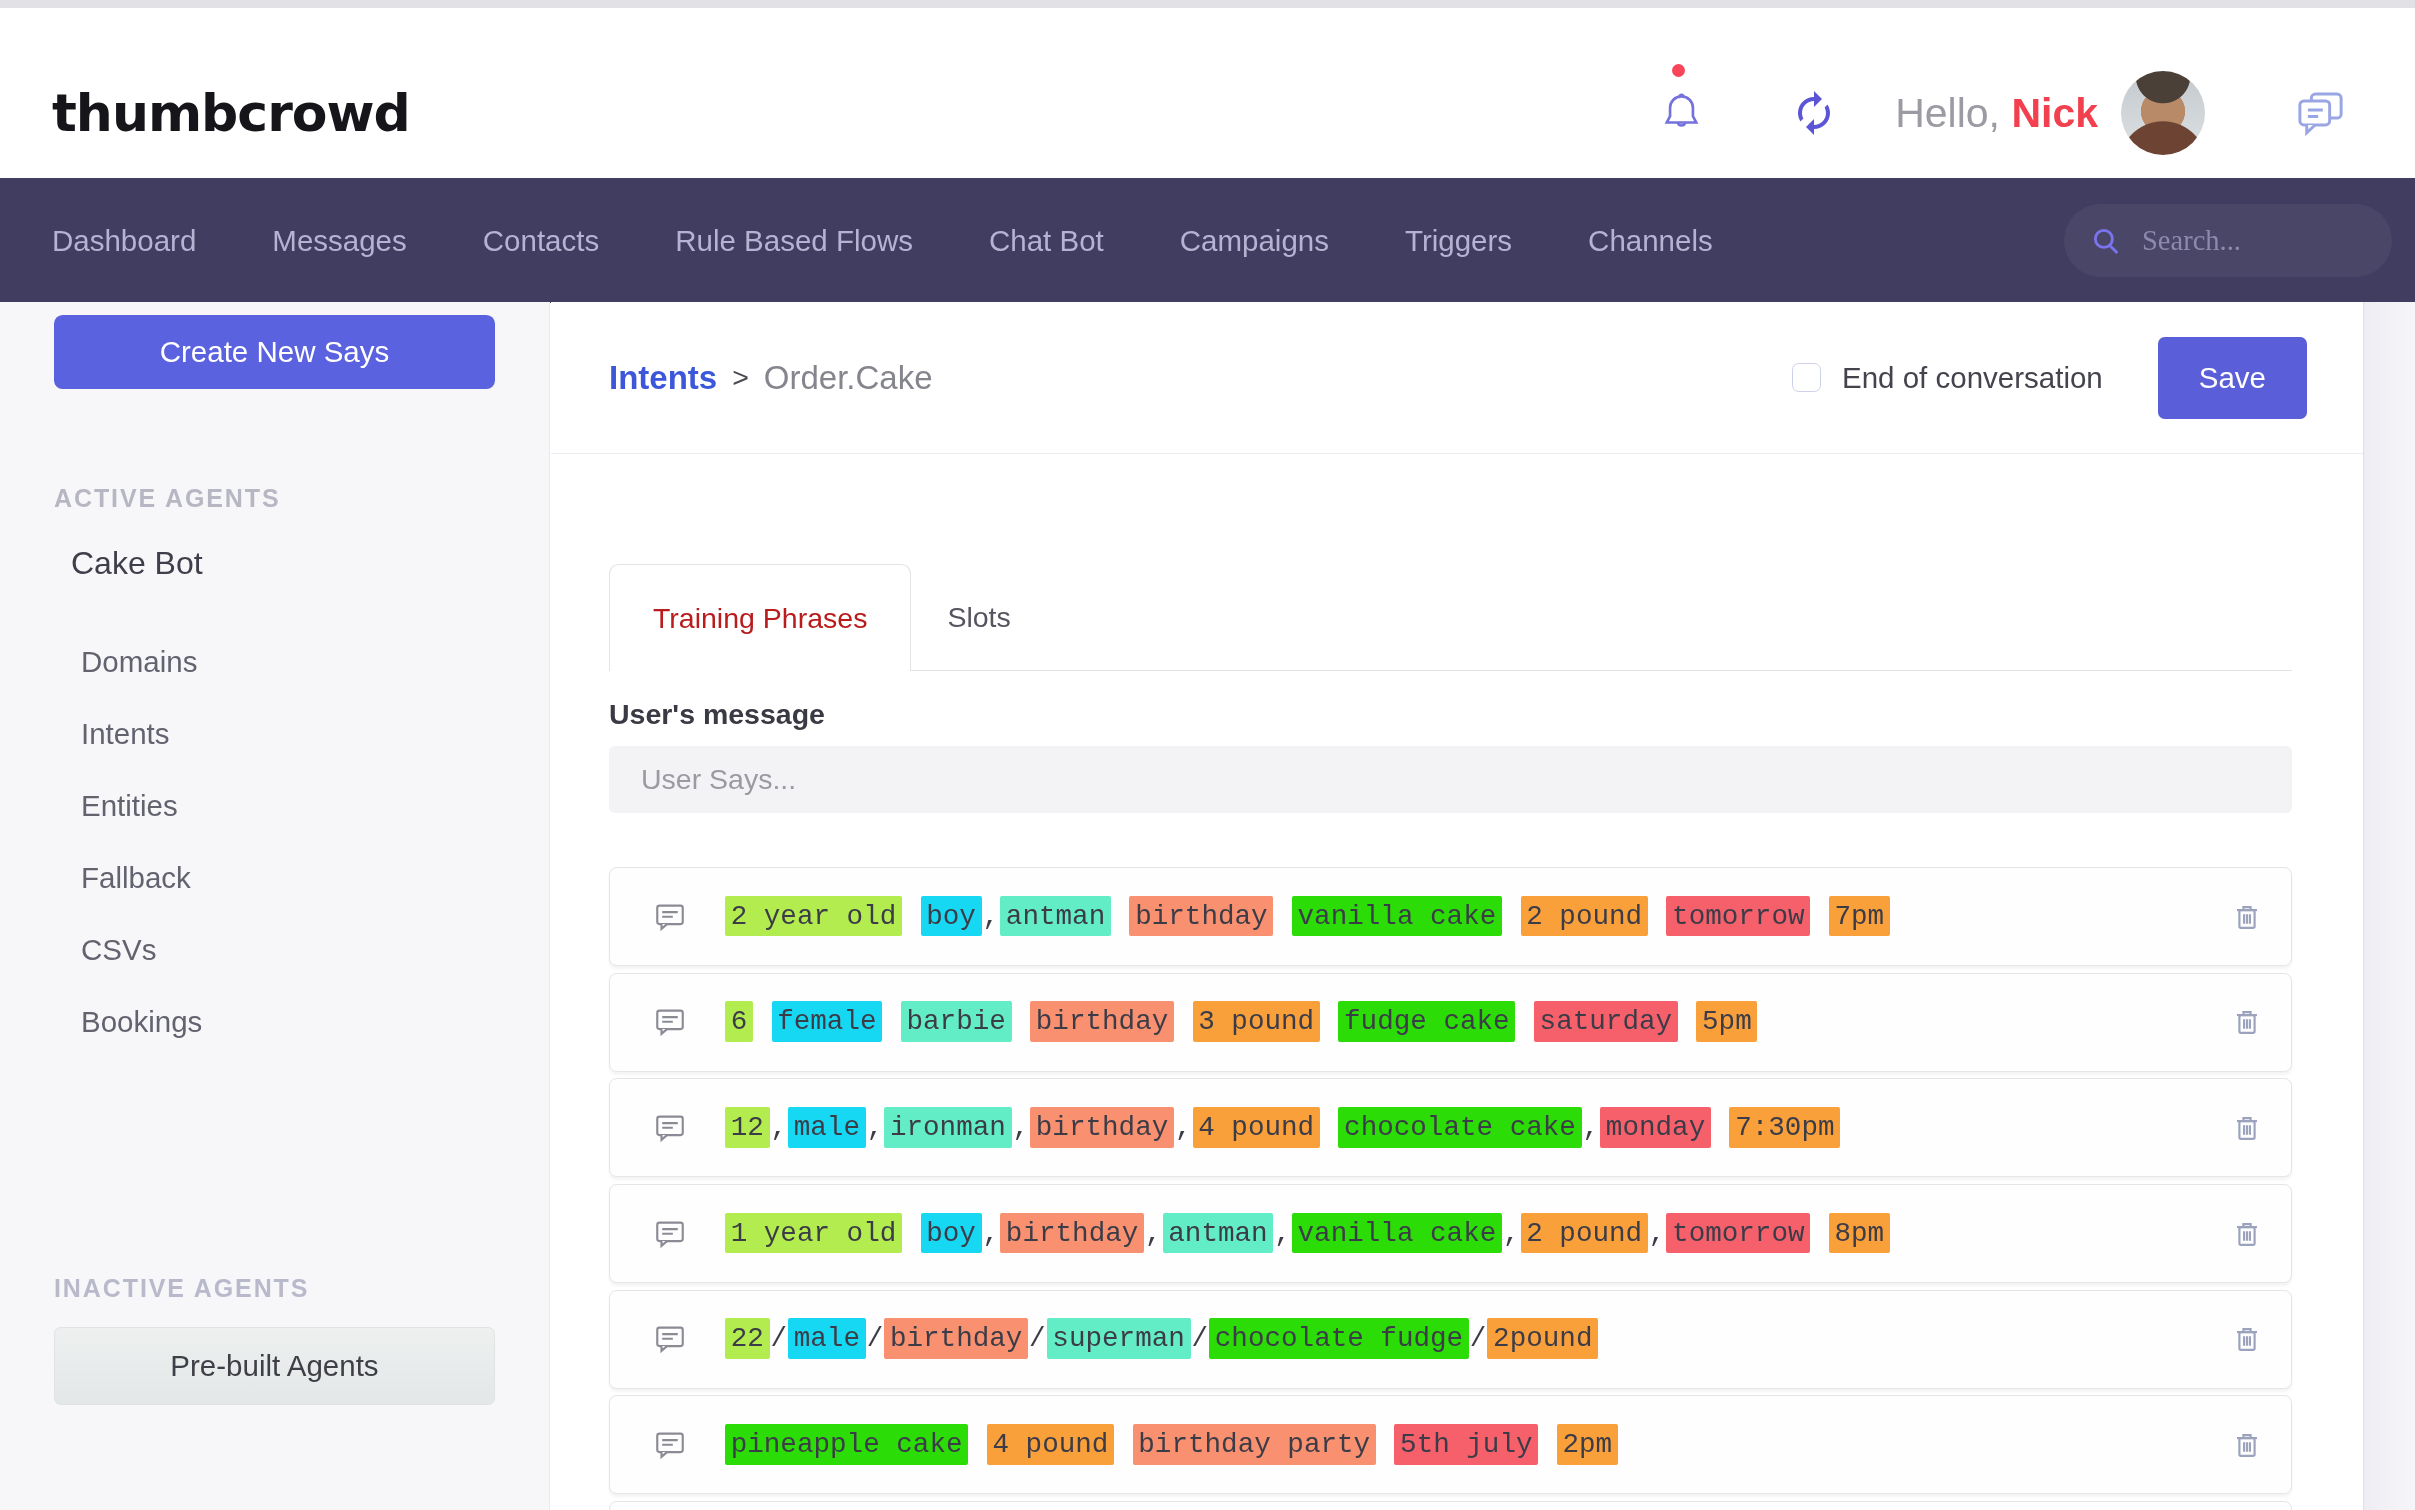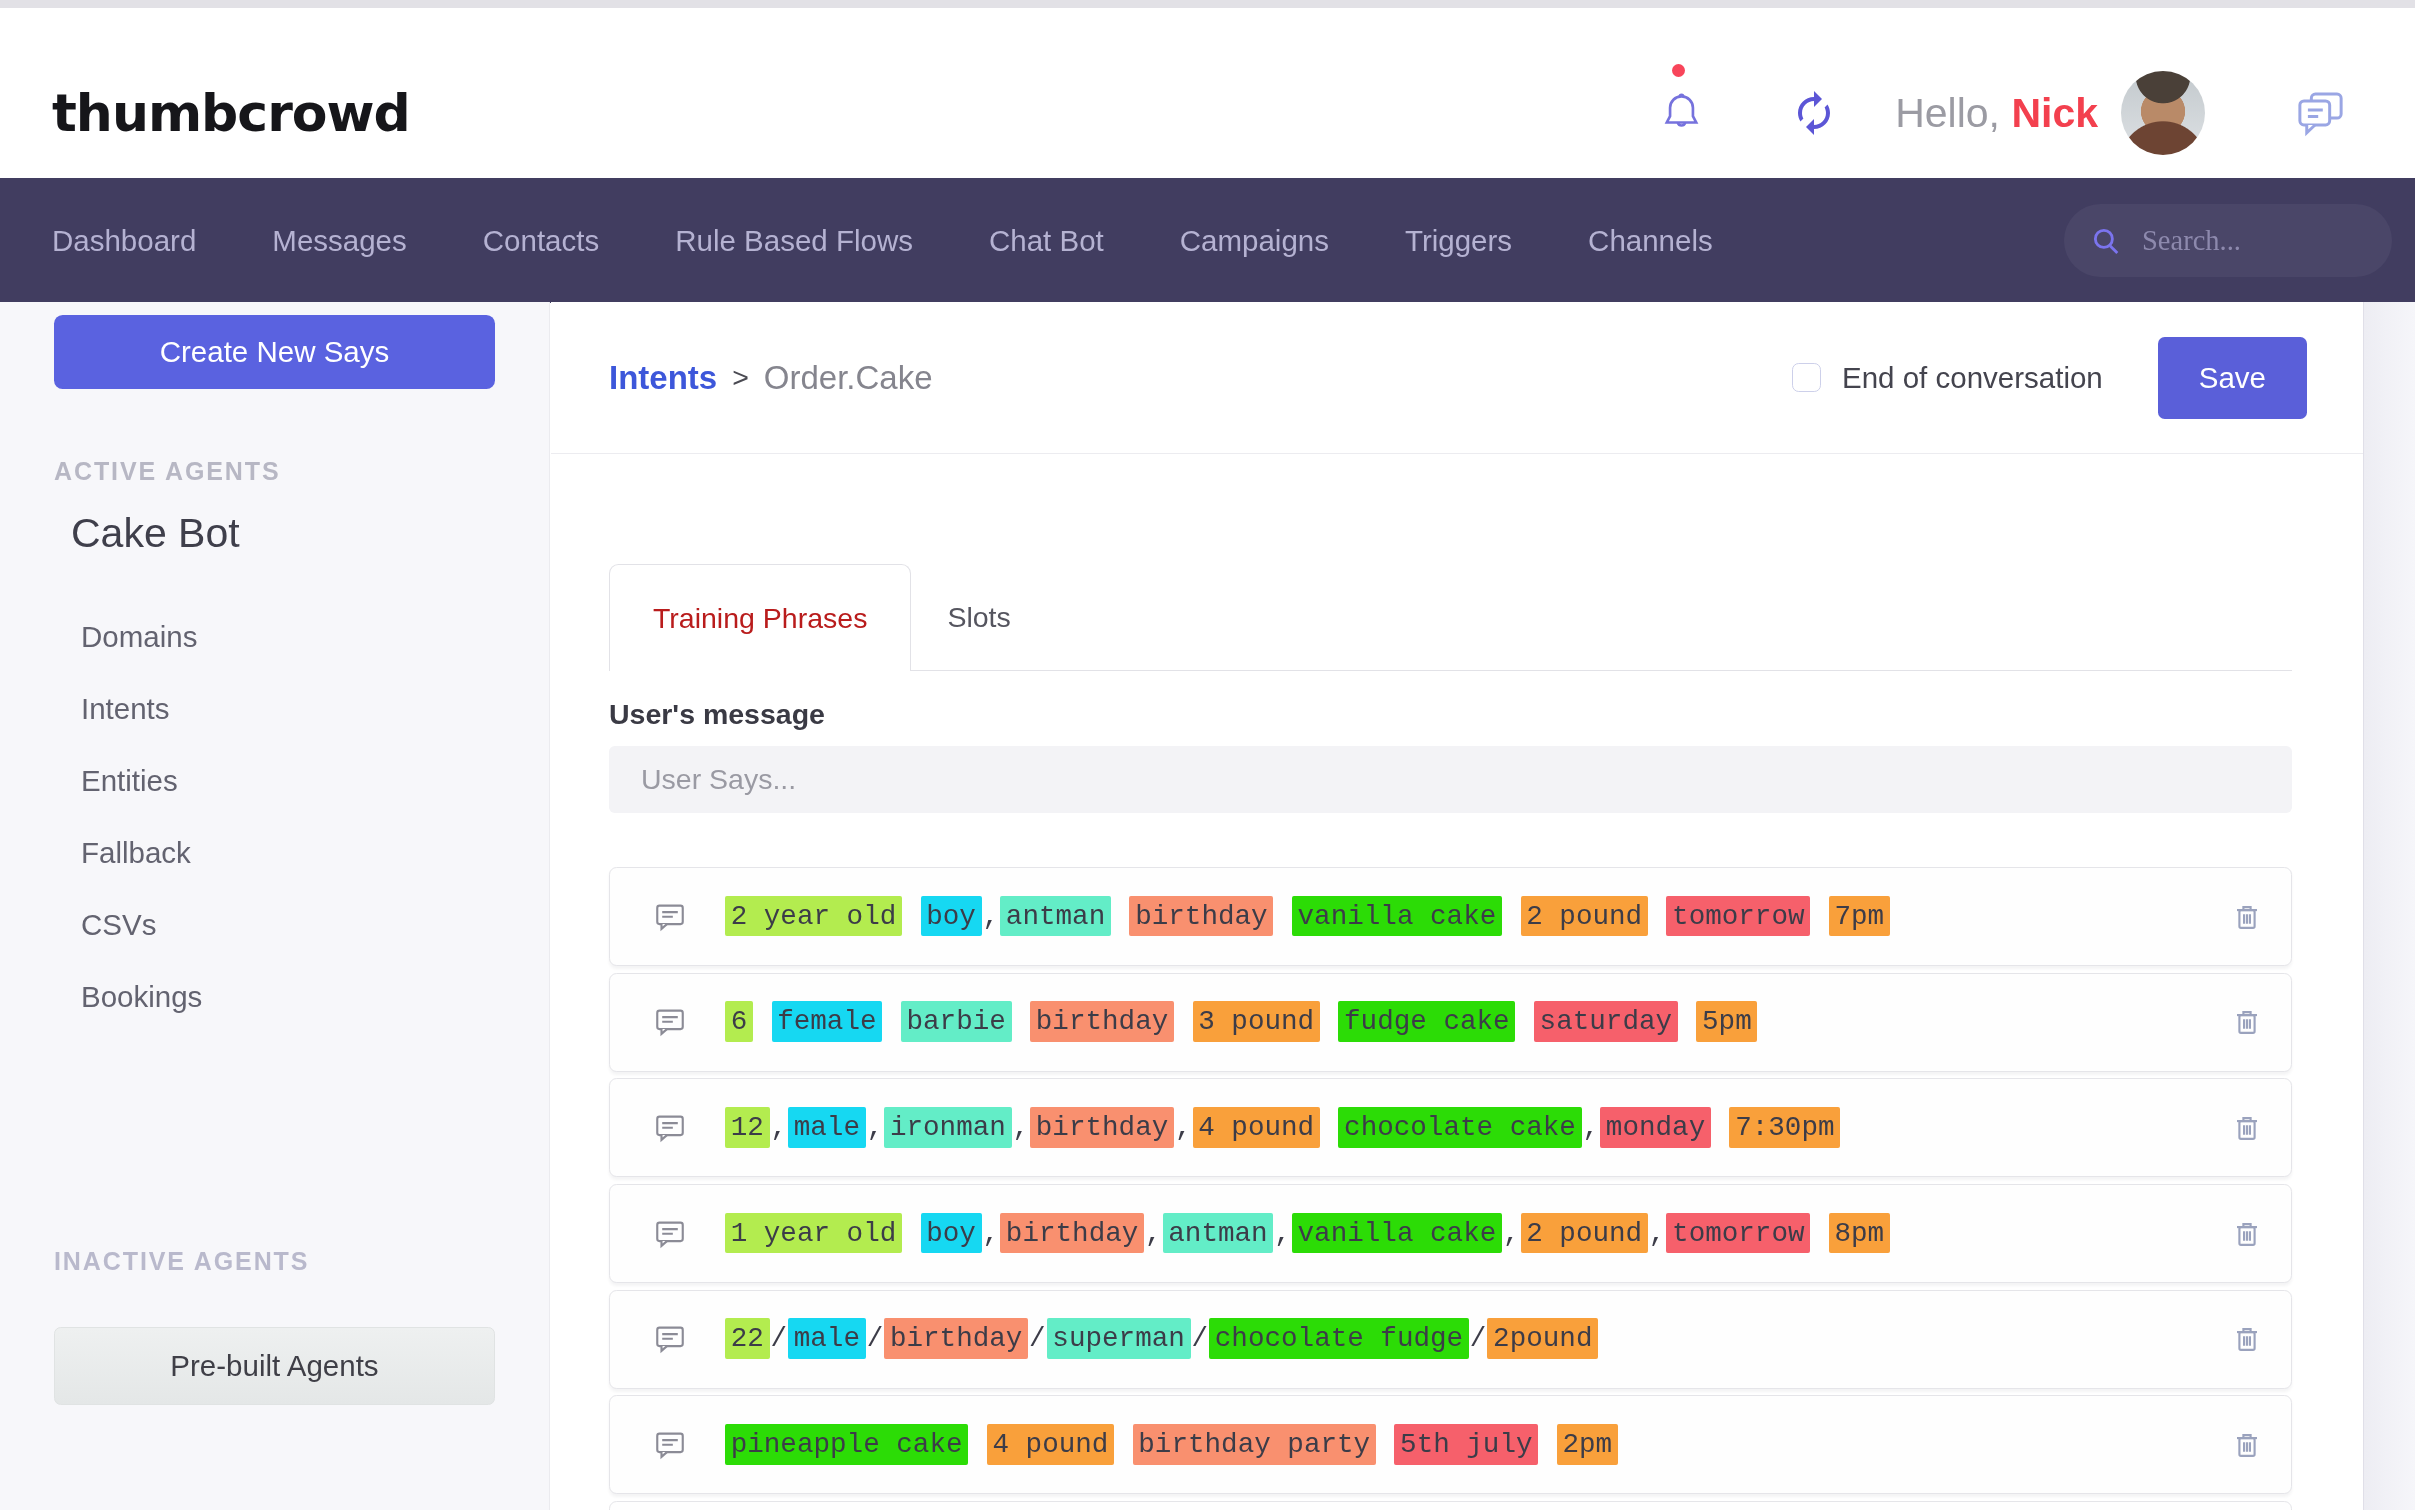--- a/index.html
+++ b/index.html
@@ -39,23 +39,23 @@
   .search-input { background:transparent; border:none; outline:none; width:100%;
                   font-size:28.5px; color:#cac7e0; font-family:Liberation Serif, serif; }
   .search-input::placeholder { color:#8d89ad; }
 
   
   .sidebar { position:absolute; top:302px; left:0; width:550px; bottom:0;
              background:#f7f7fa; border-right:1px solid #ebebef; }
   .create-btn { display:block; margin:13.3px 54px 0; width:441px; height:74px; border:none; border-radius:8.6px;
                 background:#5a62e0; color:#fff; font-size:29.5px; font-family:"Liberation Sans", sans-serif;
                 cursor:pointer; }
-  .side-section { margin-top:68px; padding-left:54px; font-size:25px; font-weight:700;
+  .side-section { margin-top:95px; padding-left:54px; font-size:25px; font-weight:700;
                   letter-spacing:1.9px; color:#b7b7c4; }
-  .agent-name { margin-top:24px; padding-left:71px; font-size:41px; color:#3f3f4b; cursor:pointer; }
+  .agent-name { margin-top:32px; padding-left:71px; font-size:32px; color:#3f3f4b; cursor:pointer; }
   .side-items { margin-top:63px; }
   .side-item { padding-left:81px; font-size:29.5px; line-height:34px; color:#636370;
                margin-bottom:38px; cursor:pointer; }
   .inactive-section { position:absolute; top:877px; left:0; padding-left:54px; font-size:25px;
                       font-weight:700; letter-spacing:1.9px; color:#b9b9cc; }
   .prebuilt-btn { position:absolute; top:1025px; left:54px; width:441px; height:78px;
                   border:1px solid #e0e3e3; border-radius:6.7px;
                   background:linear-gradient(#eef0f0,#e4e7e7); color:#3f3f47; font-size:29.5px;
                   font-family:"Liberation Sans", sans-serif; cursor:pointer; }
 

